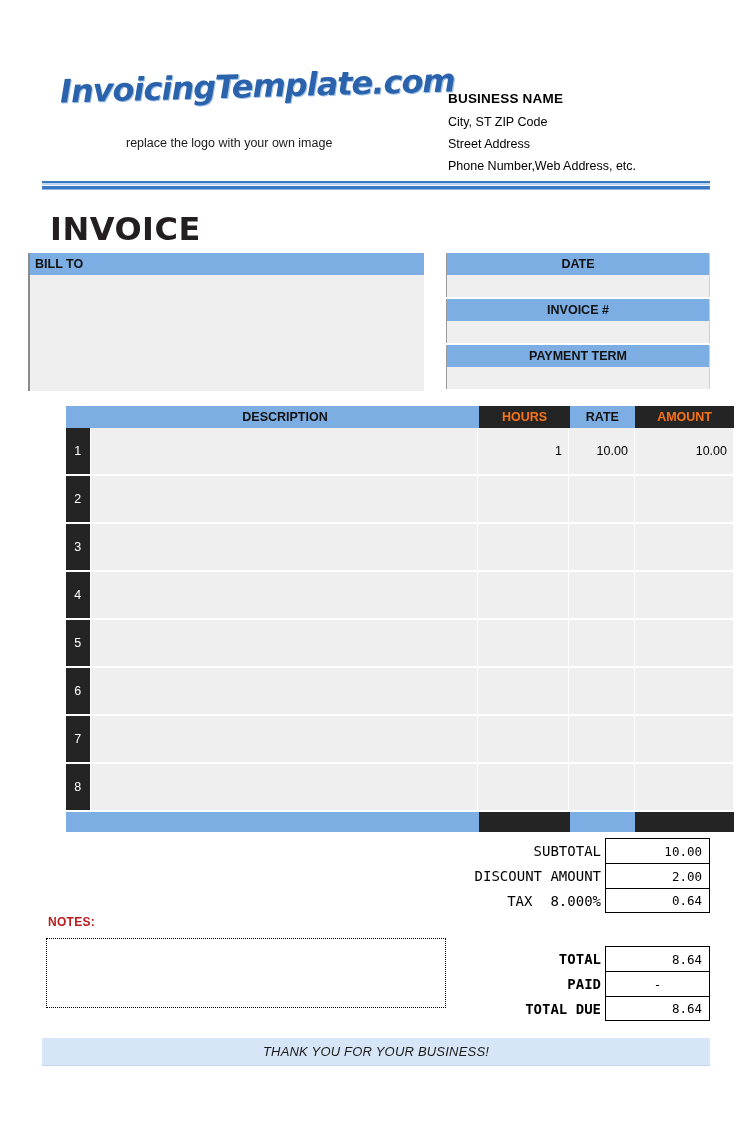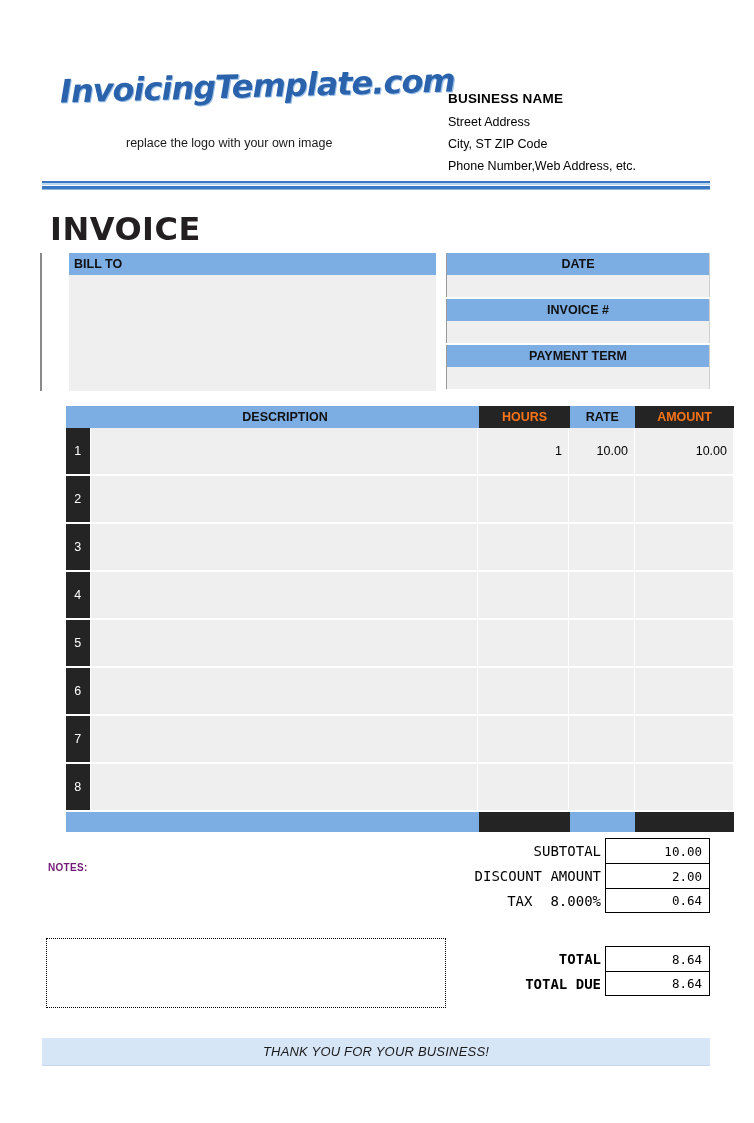--- a/index.html
+++ b/index.html
@@ -114,27 +114,26 @@
     font-size: 32px;
     font-weight: bold;
     letter-spacing: 0.5px;
     color: #231f20;
     line-height: 36px;
   }
 
   
   .billto {
     position: absolute;
-    left: 40px;
+    left: 28px;
     top: 253px;
     width: 396px;
     height: 138px;
     border-left: 2px solid #8a8a8a;
     box-sizing: border-box;
-    padding-left: 27px;
   }
   .billto-head {
     height: 22px;
     background: #7cade3;
     font-size: 12.5px;
     font-weight: bold;
     color: #111111;
     display: flex;
     align-items: center;
     padding-left: 5px;
@@ -284,24 +283,24 @@
     box-sizing: border-box;
   }
   .tot-value.last { border-bottom: 1px solid #000000; }
   .tot-value.center { justify-content: center; padding-right: 0; }
   .tot-spacer { height: 33px; }
 
   
   .notes-label {
     position: absolute;
     left: 48px;
-    top: 862px;
-    font-size: 10px;
-    font-weight: bold;
-    color: #701a75;
+    top: 915px;
+    font-size: 12px;
+    font-weight: bold;
+    color: #b91c1c;
     letter-spacing: 0.3px;
   }
   .notes-box {
     position: absolute;
     left: 46px;
     top: 938px;
     width: 400px;
     height: 70px;
     border: 1px dotted #000000;
     background: #ffffff;
@@ -336,22 +335,22 @@
 
 <div class="page">
 
   <div class="header">
     <div class="logo-block">
       <div class="logo-text">InvoicingTemplate.com</div>
       <div class="logo-caption">replace the logo with your own image</div>
     </div>
     <div class="biz-block">
       <div class="biz-name">BUSINESS NAME</div>
+      <div class="biz-line">City, ST  ZIP Code</div>
       <div class="biz-line">Street Address</div>
-      <div class="biz-line">City, ST  ZIP Code</div>
       <div class="biz-line">Phone Number,Web Address, etc.</div>
     </div>
   </div>
 
   <div class="rule">
     <div class="r1"></div>
       <div class="r2"></div>
       <div class="r3"></div>
       <div class="r4"></div>
       <div class="r5"></div>
@@ -470,20 +469,24 @@
     </div>
 
     <div class="tot-spacer"></div>
 
     <div class="tot-group">
       <div class="tot-row">
         <div class="tot-label bold">TOTAL</div>
         <div class="tot-value">8.64</div>
       </div>
       <div class="tot-row">
+        <div class="tot-label bold">PAID</div>
+        <div class="tot-value center">-</div>
+      </div>
+      <div class="tot-row">
         <div class="tot-label bold">TOTAL DUE</div>
         <div class="tot-value last">8.64</div>
       </div>
     </div>
   </div>
 
   <div class="notes-label">NOTES:</div>
   <div class="notes-box"></div>
 
   <div class="footer">

